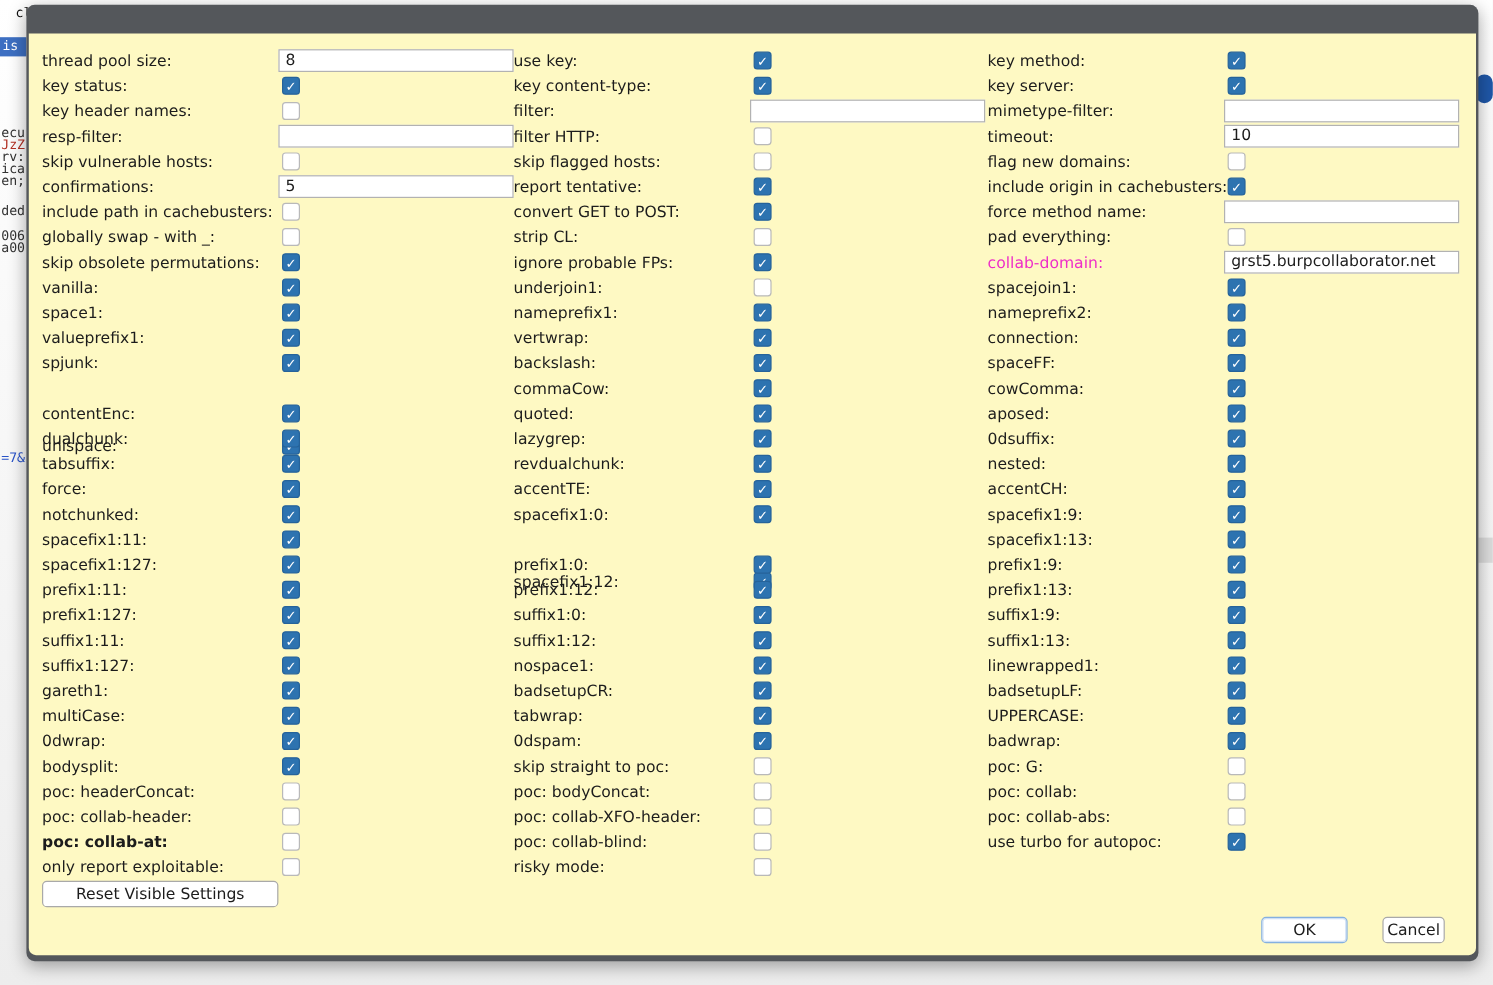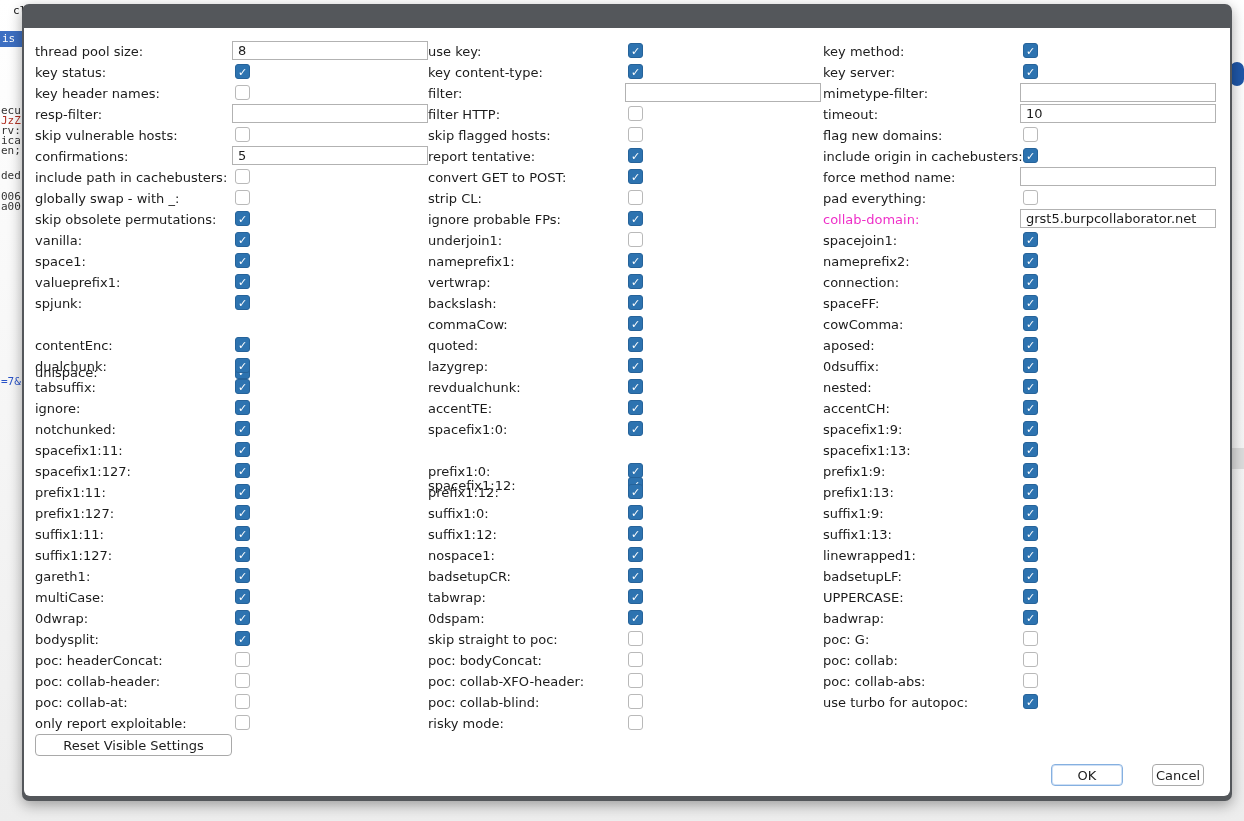--- a/index.html
+++ b/index.html
@@ -24,21 +24,21 @@
     background:#1ba6c0; border-radius:3px; display:flex; align-items:center; justify-content:center; }
   #titlebar-dot { position:absolute; left:40px; top:12px; width:5px; height:5px;
     background:#e8e8e8; border-radius:50%; }
   #window-title { position:absolute; left:0; right:0; top:0; height:24px; line-height:24px;
     text-align:center; color:#c9cbcd; font-size:13px; }
   .win-circle { position:absolute; top:8px; width:15px; height:15px; border-radius:50%;
     background:#94979b; }
   #win-btn-min  { right:66px; } #win-btn-max { right:38px; } #win-btn-close { right:10px; }
 
   #content { position:absolute; left:2px; right:2px; top:24px; bottom:5px;
-    background:#ffffff; border-radius:0 0 6px 6px; }
+    background:#fef9c3; border-radius:0 0 6px 6px; }
 
   
   .col { position:absolute; top:13px; width:406px; }
   #col-0 { left:11px; } #col-1 { left:404px; } #col-2 { left:799px; }
   .row { position:absolute; left:0; height:21px; width:100%; }
   .field-label { position:absolute; left:0; top:0; line-height:21px; font-size:13px;
     color:#1c1c1c; white-space:nowrap; }
   .checkbox { position:absolute; left:200px; top:2px; width:15px; height:15px;
     border-radius:3px; font-size:11px; line-height:15px; text-align:center; }
   .checkbox.checked { background:#2d73b0; color:#fff; border:1px solid #26639a; }
@@ -145,21 +145,21 @@
         </div>
         <div class="row" style="top: 315px;">
           <span class="field-label">dualchunk:</span>
           <span class="checkbox checked">✓</span>
         </div>
         <div class="row" style="top: 336px;">
           <span class="field-label">tabsuffix:</span>
           <span class="checkbox checked">✓</span>
         </div>
         <div class="row" style="top: 357px;">
-          <span class="field-label">ignore:</span>
+          <span class="field-label">force:</span>
           <span class="checkbox checked">✓</span>
         </div>
         <div class="row" style="top: 378px;">
           <span class="field-label">notchunked:</span>
           <span class="checkbox checked">✓</span>
         </div>
         <div class="row" style="top: 399px;">
           <span class="field-label">spacefix1:11:</span>
           <span class="checkbox checked">✓</span>
         </div>
@@ -200,21 +200,21 @@
           <span class="checkbox checked">✓</span>
         </div>
         <div class="row" style="top: 609px;">
           <span class="field-label">poc: headerConcat:</span>
           <span class="checkbox unchecked"></span>
         </div>
         <div class="row" style="top: 630px;">
           <span class="field-label">poc: collab-header:</span>
           <span class="checkbox unchecked"></span>
         </div>
-        <div class="row" style="top: 651px;">
+        <div class="row" style="top: 651px; font-weight: bold;">
           <span class="field-label">poc: collab-at:</span>
           <span class="checkbox unchecked"></span>
         </div>
         <div class="row" style="top: 672px;">
           <span class="field-label">only report exploitable:</span>
           <span class="checkbox unchecked"></span>
         </div>
         <div class="row" style="top: 693px;">
           <button class="reset-btn">Reset Visible Settings</button>
         </div>

